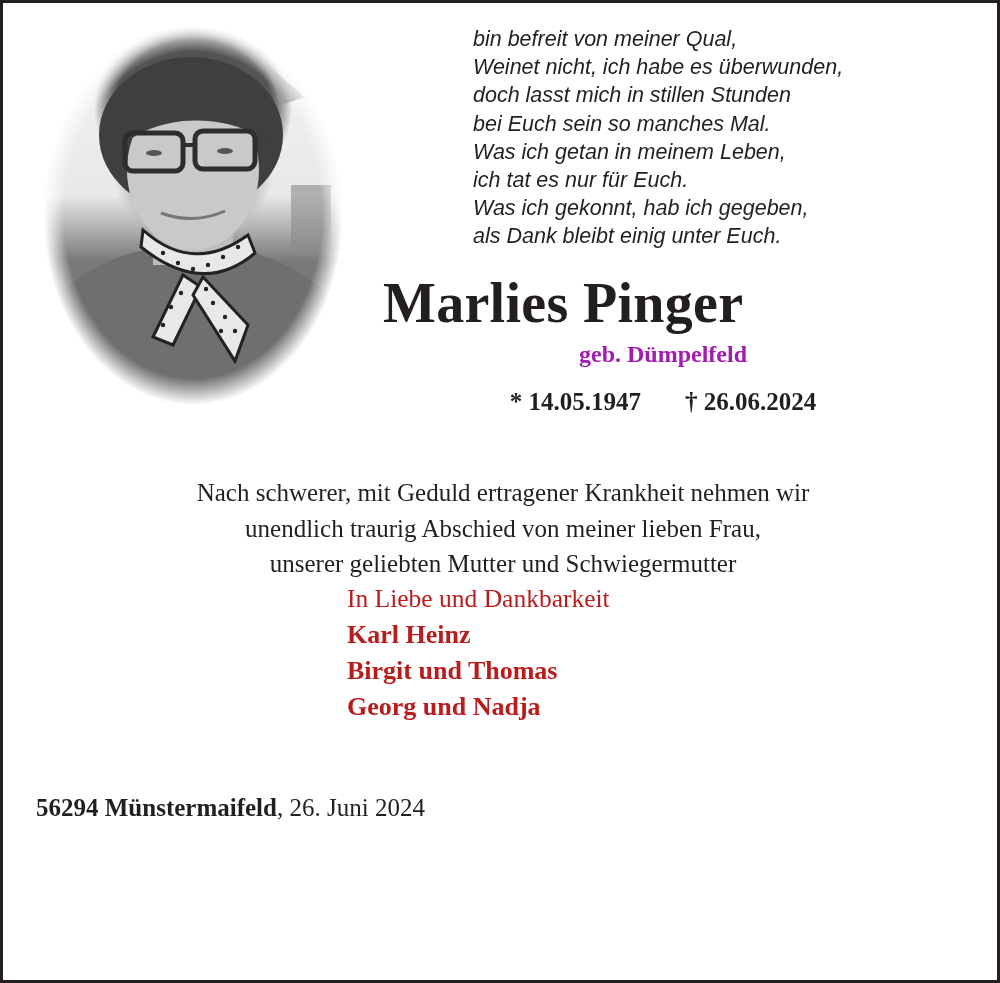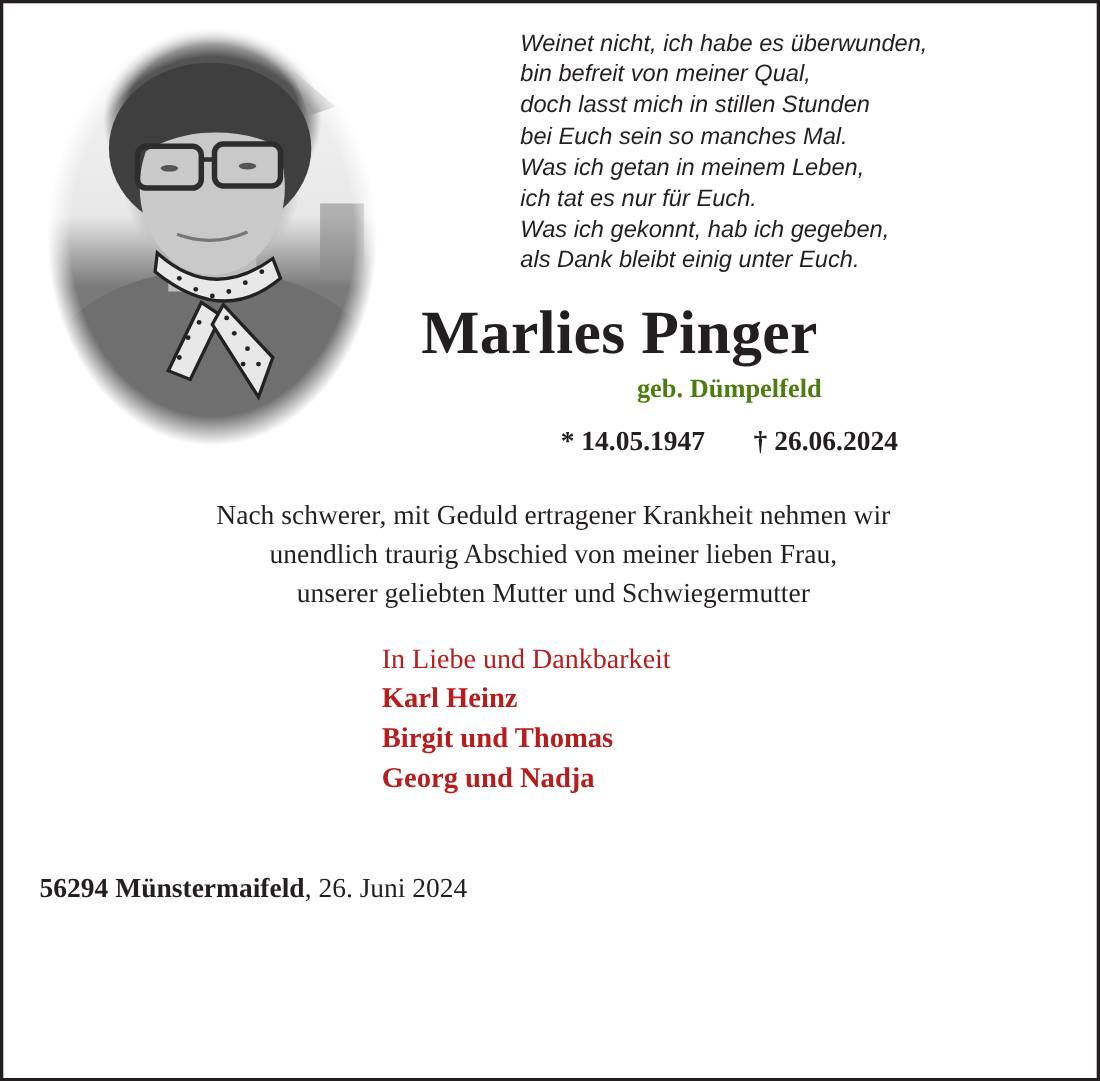--- a/index.html
+++ b/index.html
@@ -28,30 +28,30 @@
     }
     .poem div { white-space: nowrap; }
     .name {
       position: absolute; left: 380px; width: 560px; top: 268px; text-align: left;
       font-family: "Liberation Serif", serif; font-weight: bold; font-size: 56px;
       line-height: 64px; color: #231f20; letter-spacing: 0.3px;
     }
     .maiden {
       position: absolute; left: 380px; width: 560px; top: 336px; text-align: center;
       font-family: "Liberation Serif", serif; font-weight: bold; font-size: 24px;
-      line-height: 30px; color: #4d7c0f;
+      line-height: 30px; color: #a21caf;
     }
     .dates {
       position: absolute; left: 380px; width: 560px; top: 382px; text-align: center;
       font-family: "Liberation Serif", serif; font-weight: bold; font-size: 25px;
       line-height: 34px; color: #231f20; white-space: pre;
     }
     .dates .gap { display: inline-block; width: 44px; }
     .intro {
-      position: absolute; left: 40px; width: 920px; top: 448px; text-align: center;
+      position: absolute; left: 40px; width: 920px; top: 472px; text-align: center;
       font-family: "Liberation Serif", serif; font-size: 25px; line-height: 35.5px;
       color: #231f20;
     }
     .intro div, .family div, .footer div { white-space: nowrap; }
     .family {
       position: absolute; left: 344px; top: 578px;
       font-family: "Liberation Serif", serif; font-size: 25.5px; line-height: 36px;
       color: #b91c1c;
     }
     .family .b { font-weight: bold; font-size: 26px; }
@@ -113,22 +113,22 @@
         <circle cx="170" cy="278" r="2.2"></circle>
           <circle cx="182" cy="292" r="2.2"></circle>
           <circle cx="192" cy="306" r="2.2"></circle>
         <circle cx="178" cy="306" r="2.2"></circle>
           <circle cx="163" cy="264" r="2.2"></circle>
       </g>
     </svg>
   </div>
 
   <div class="poem">
+    <div>bin befreit von meiner Qual,</div>
     <div>Weinet nicht, ich habe es überwunden,</div>
-    <div>bin befreit von meiner Qual,</div>
     <div>doch lasst mich in stillen Stunden</div>
     <div>bei Euch sein so manches Mal.</div>
     <div>Was ich getan in meinem Leben,</div>
     <div>ich tat es nur für Euch.</div>
     <div>Was ich gekonnt, hab ich gegeben,</div>
     <div>als Dank bleibt einig unter Euch.</div>
   </div>
 
   <div class="name">Marlies Pinger</div>
   <div class="maiden">geb. Dümpelfeld</div>

